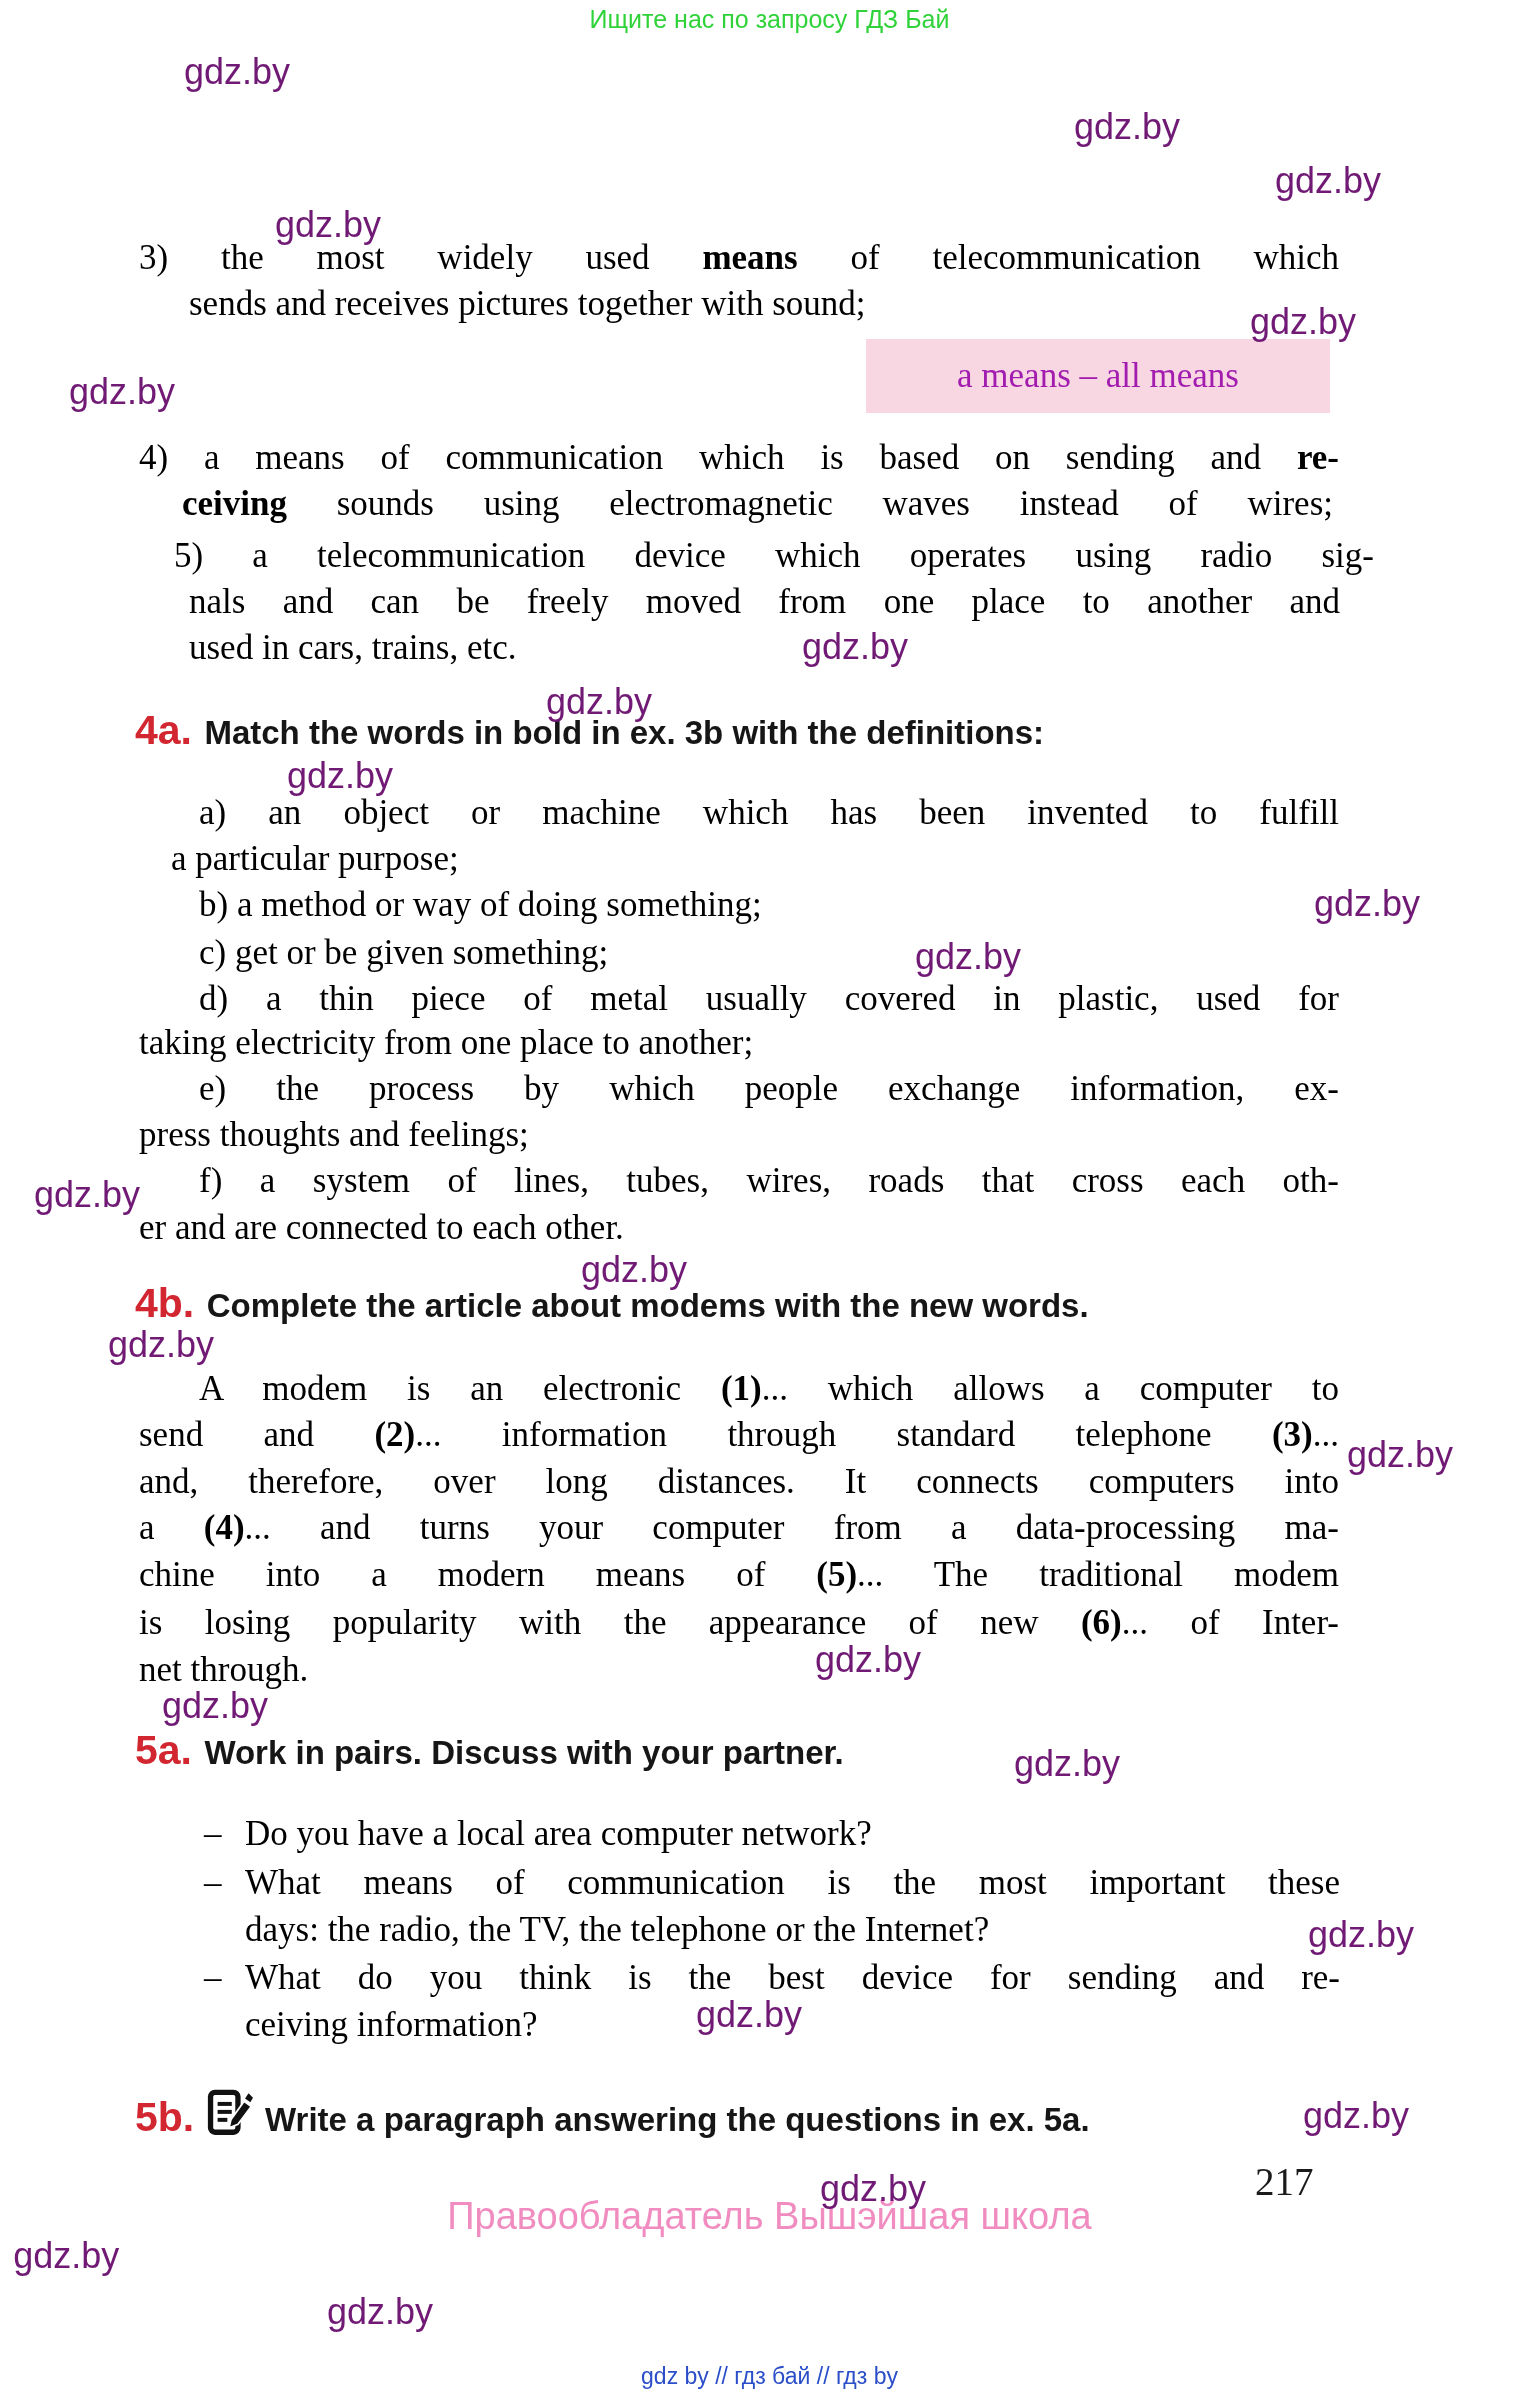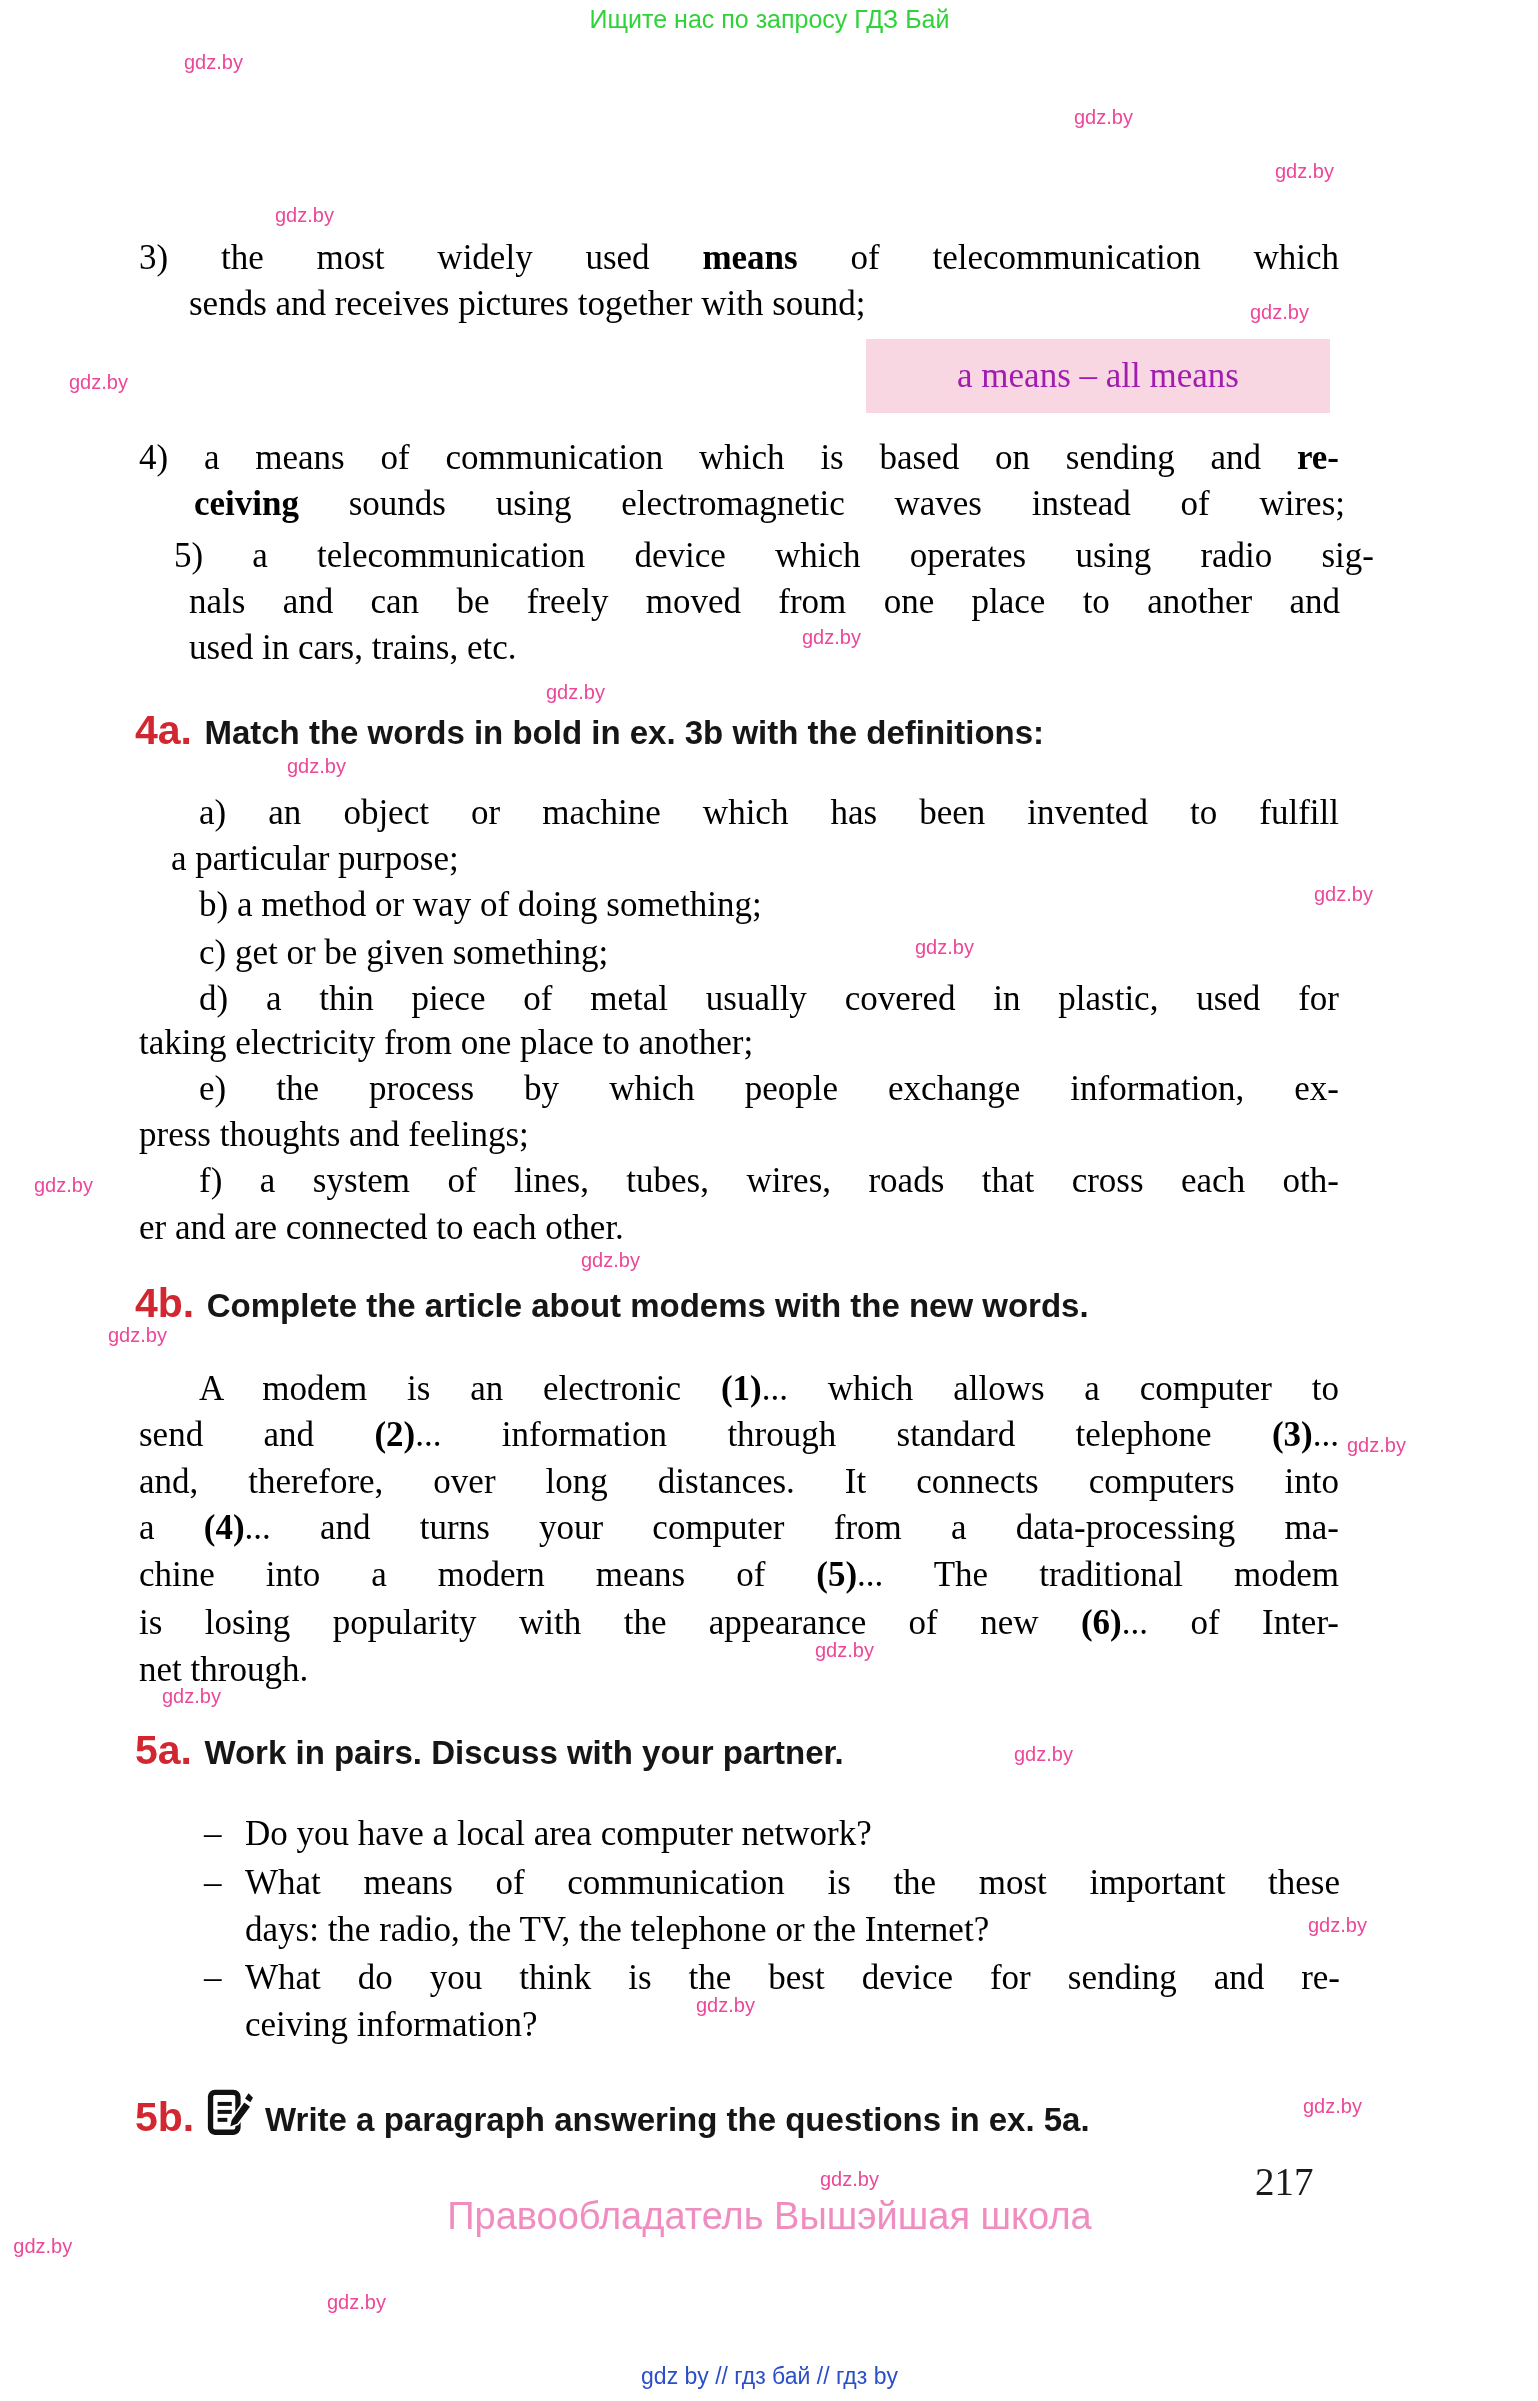--- a/index.html
+++ b/index.html
@@ -9,21 +9,21 @@
   }
   .line {
     position:absolute; font-size:35px; line-height:44px; color:#000000;
   }
   .left { white-space:nowrap; text-align:left; }
   .just { text-align:justify; text-align-last:justify; }
   .b { font-weight:bold; }
   .qdash { display:inline-block; width:41px; }
   .wm {
     position:absolute; font-family:"Liberation Sans", sans-serif;
-    font-size:20px; color:#ec4899; white-space:nowrap;
+    font-size:36px; color:#701a75; white-space:nowrap;
   }
   .heading {
     position:absolute; display:flex; align-items:baseline; gap:12.4px;
     font-family:"Liberation Sans", sans-serif; font-weight:bold;
     font-size:33px; color:#161616; white-space:nowrap;
   }
   .hnum { font-size:41px; color:var(--accent-red, #d22630); }
   .write-icon { position:relative; top:5.3px; }
   .highlight {
     position:absolute; left:866px; top:339px; width:464px; height:74px;
@@ -57,21 +57,21 @@
 <div class="page">
 
   <div class="top-banner">Ищите нас по запросу ГДЗ Бай</div>
 
   <div class="line just" style="left:139px; top:236px; width:1200px;"><span>3) the most widely used </span><span class="b">means</span><span> of telecommunication which</span></div>
   <div class="line left" style="left:189px; top:282px;">sends and receives pictures together with sound;</div>
 
   <div class="highlight">a means – all means</div>
 
   <div class="line just" style="left:139px; top:436px; width:1200px;"><span>4) a means of communication which is based on sending and </span><span class="b">re-</span></div>
-  <div class="line just" style="left:194px; top:482px; width:1151px;"><span class="b">ceiving</span><span> sounds using electromagnetic waves instead of wires;</span></div>
+  <div class="line just" style="left:182px; top:482px; width:1151px;"><span class="b">ceiving</span><span> sounds using electromagnetic waves instead of wires;</span></div>
 
   <div class="line just" style="left:139px; top:534px; width:1200px;margin-left:35px;">5) a telecommunication device which operates using radio sig-</div>
   <div class="line just" style="left:189px; top:580px; width:1151px;">nals and can be freely moved from one place to another and</div>
   <div class="line left" style="left:189px; top:626px;">used in cars, trains, etc.</div>
 
   <div class="heading" style="left:135px; top:707px;">
     <span class="hnum">4a.</span>
     <span>Match the words in bold in ex. 3b with the definitions:</span>
   </div>
 

